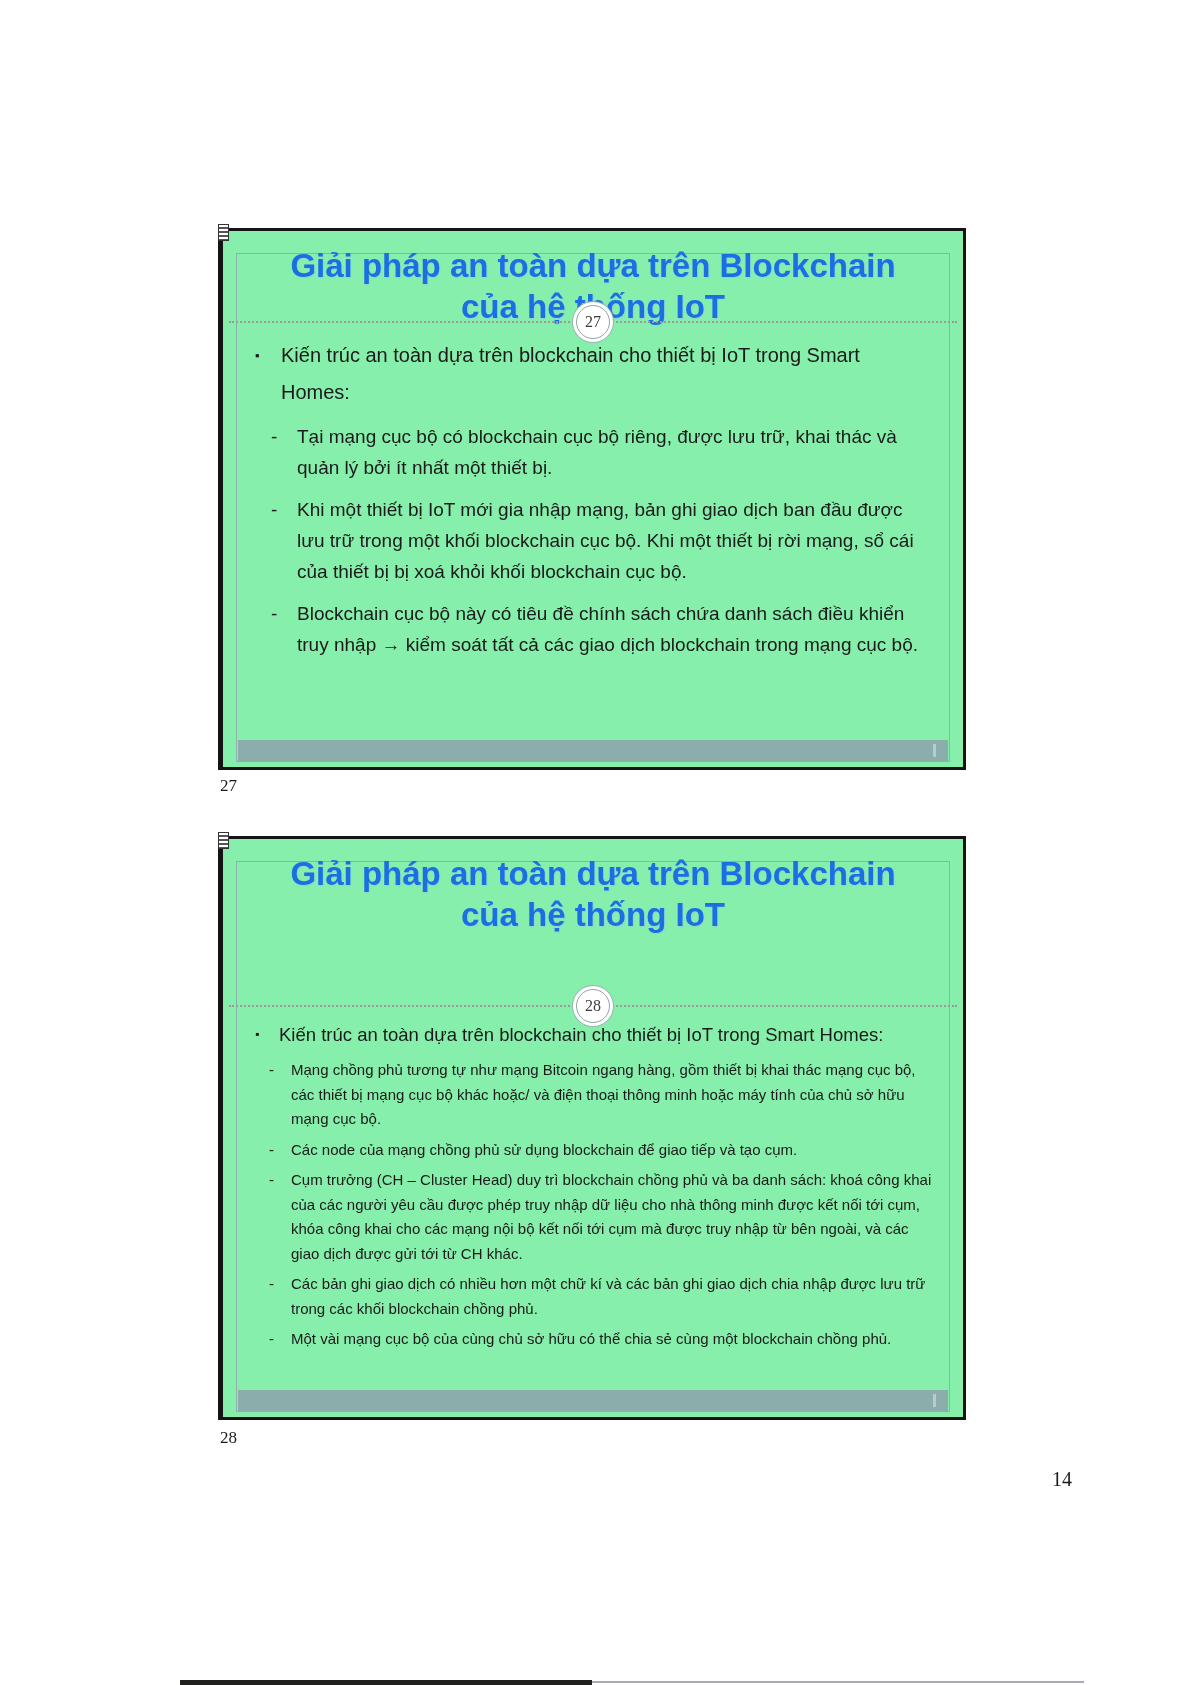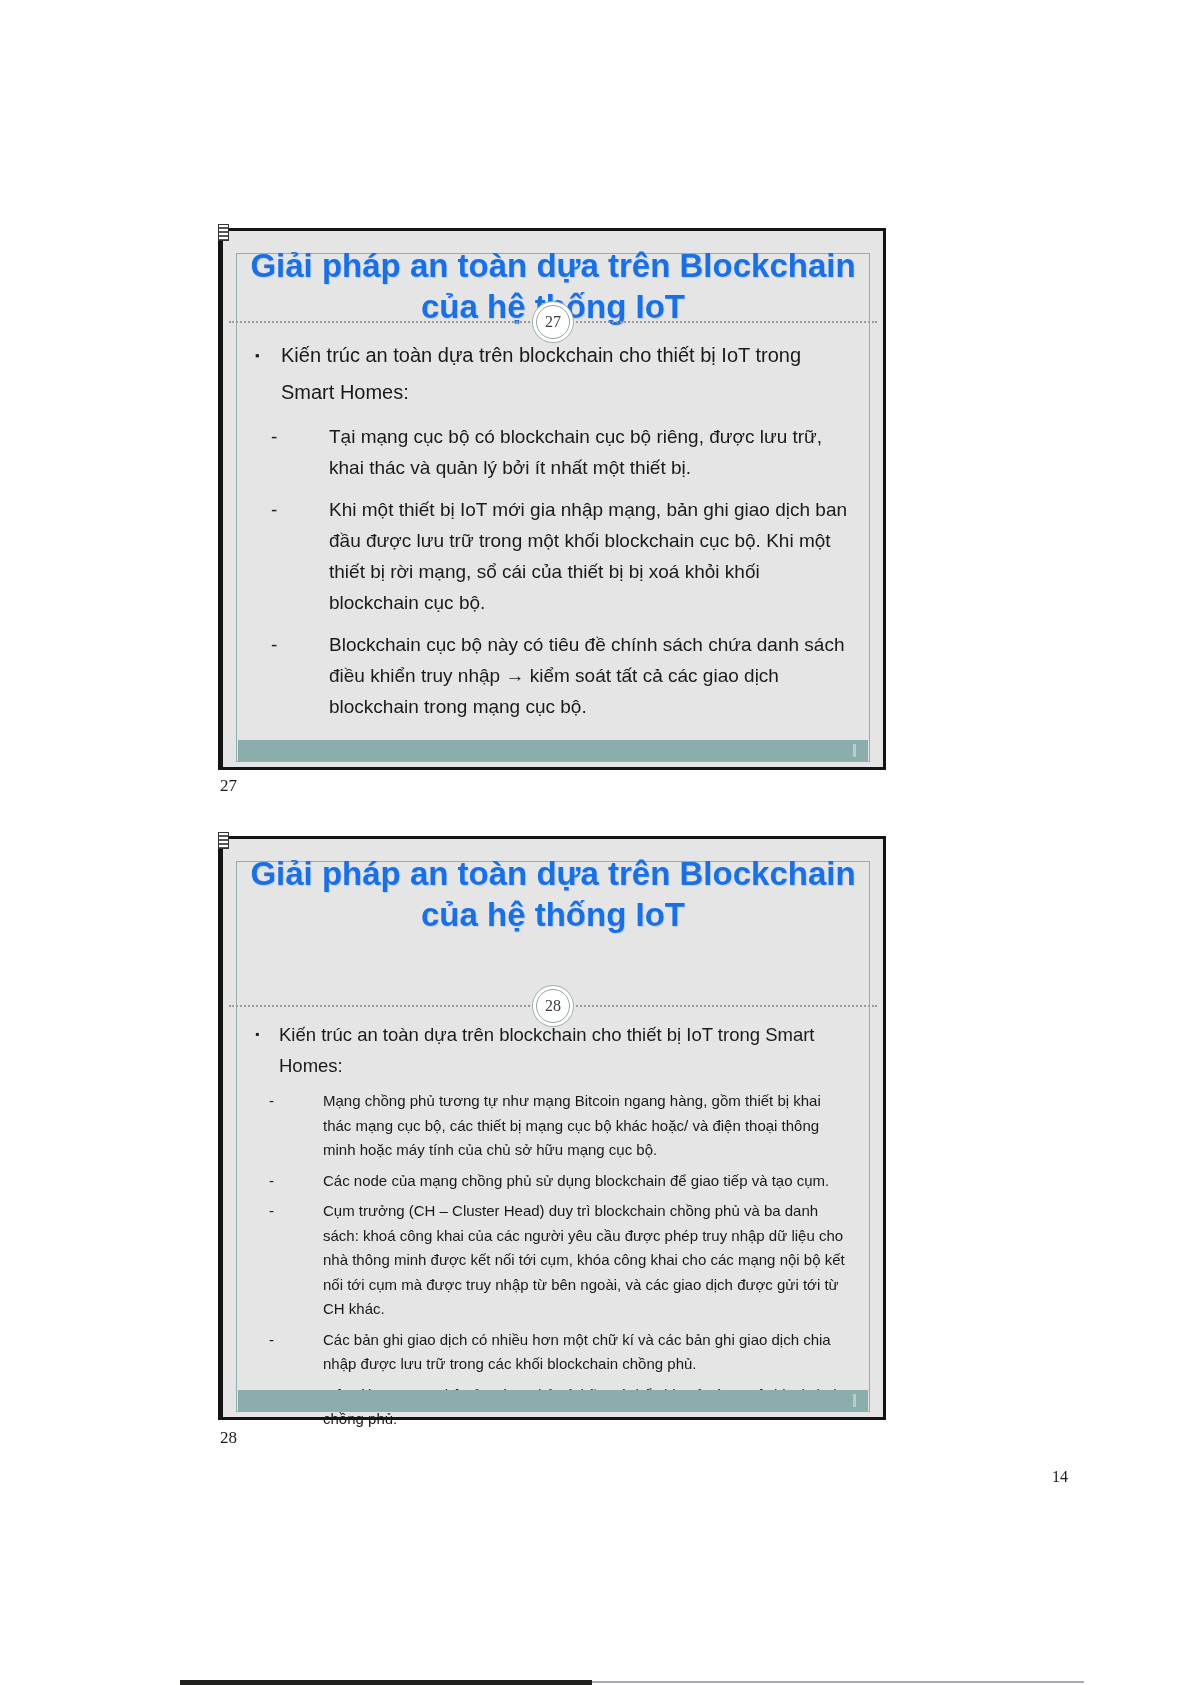--- a/index.html
+++ b/index.html
@@ -1,21 +1,21 @@
 <!DOCTYPE html>
 <html><head>
 <meta charset="utf-8">
 <style>
   html,body{margin:0;padding:0;}
   body{
     width:1191px;height:1685px;position:relative;background:#ffffff;
     font-family:"Liberation Sans",sans-serif;overflow:hidden;
   }
   .slide{
-    position:absolute;left:218px;width:668px;background:#e5e5e5;
+    position:absolute;left:218px;width:748px;background:#86efac;
     border:3px solid #141414;border-left-width:5px;box-sizing:border-box;
   }
   #slide-27{top:228px;height:542px;}
   #slide-28{top:836px;height:584px;}
 
   .corner-icon{
     position:absolute;left:-5px;top:-7px;width:9px;height:15px;
     border:1px solid #333;background:
       repeating-linear-gradient(to bottom,#ffffff 0 2px,#555555 2px 4px);
     z-index:5;
@@ -52,40 +52,40 @@
   .sq{width:26px;flex:none;font-size:13px;}
   #slide-28 .sq{width:24px;font-size:12px;}
 
   .items{margin-left:16px;}
   #slide-28 .items{margin-left:14px;}
   .item{display:flex;color:#1a1a1a;}
   #slide-27 .item{font-size:19px;line-height:31px;margin-bottom:11px;}
   #slide-28 .item{font-size:15px;line-height:24.5px;margin-bottom:6px;}
   .dash{width:26px;flex:none;}
   #slide-28 .dash{width:22px;}
-  .item-text{flex:1;margin-left:32px;}
+  .item-text{flex:1;}
 
   .footer-bar{
     position:absolute;left:15px;right:15px;bottom:6px;height:21px;
     background:#8badac;
   }
   .footer-mark{
     position:absolute;right:12px;top:4px;width:3px;height:13px;
     background:rgba(255,255,255,.38);
   }
 
   .slide-label{
     position:absolute;left:220px;font-family:"Liberation Serif",serif;
     font-size:17px;color:#1a1a1a;
   }
   #label-27{top:776px;}
   #label-28{top:1428px;}
   .page-number{
     position:absolute;left:1052px;top:1468px;
-    font-family:"Liberation Serif",serif;font-size:16px;color:#1a1a1a;
+    font-family:"Liberation Serif",serif;font-size:20px;color:#1a1a1a;
   }
   .next-edge-dark{position:absolute;left:180px;top:1680px;width:412px;height:5px;background:#20201f;}
   .next-edge-light{position:absolute;left:592px;top:1681px;width:492px;height:2px;background:#a9a9ba;}
 </style>
 </head>
 <body>
 
 <div class="slide" id="slide-27">
   <div class="corner-icon"></div>
   <div class="inner-box"></div>

